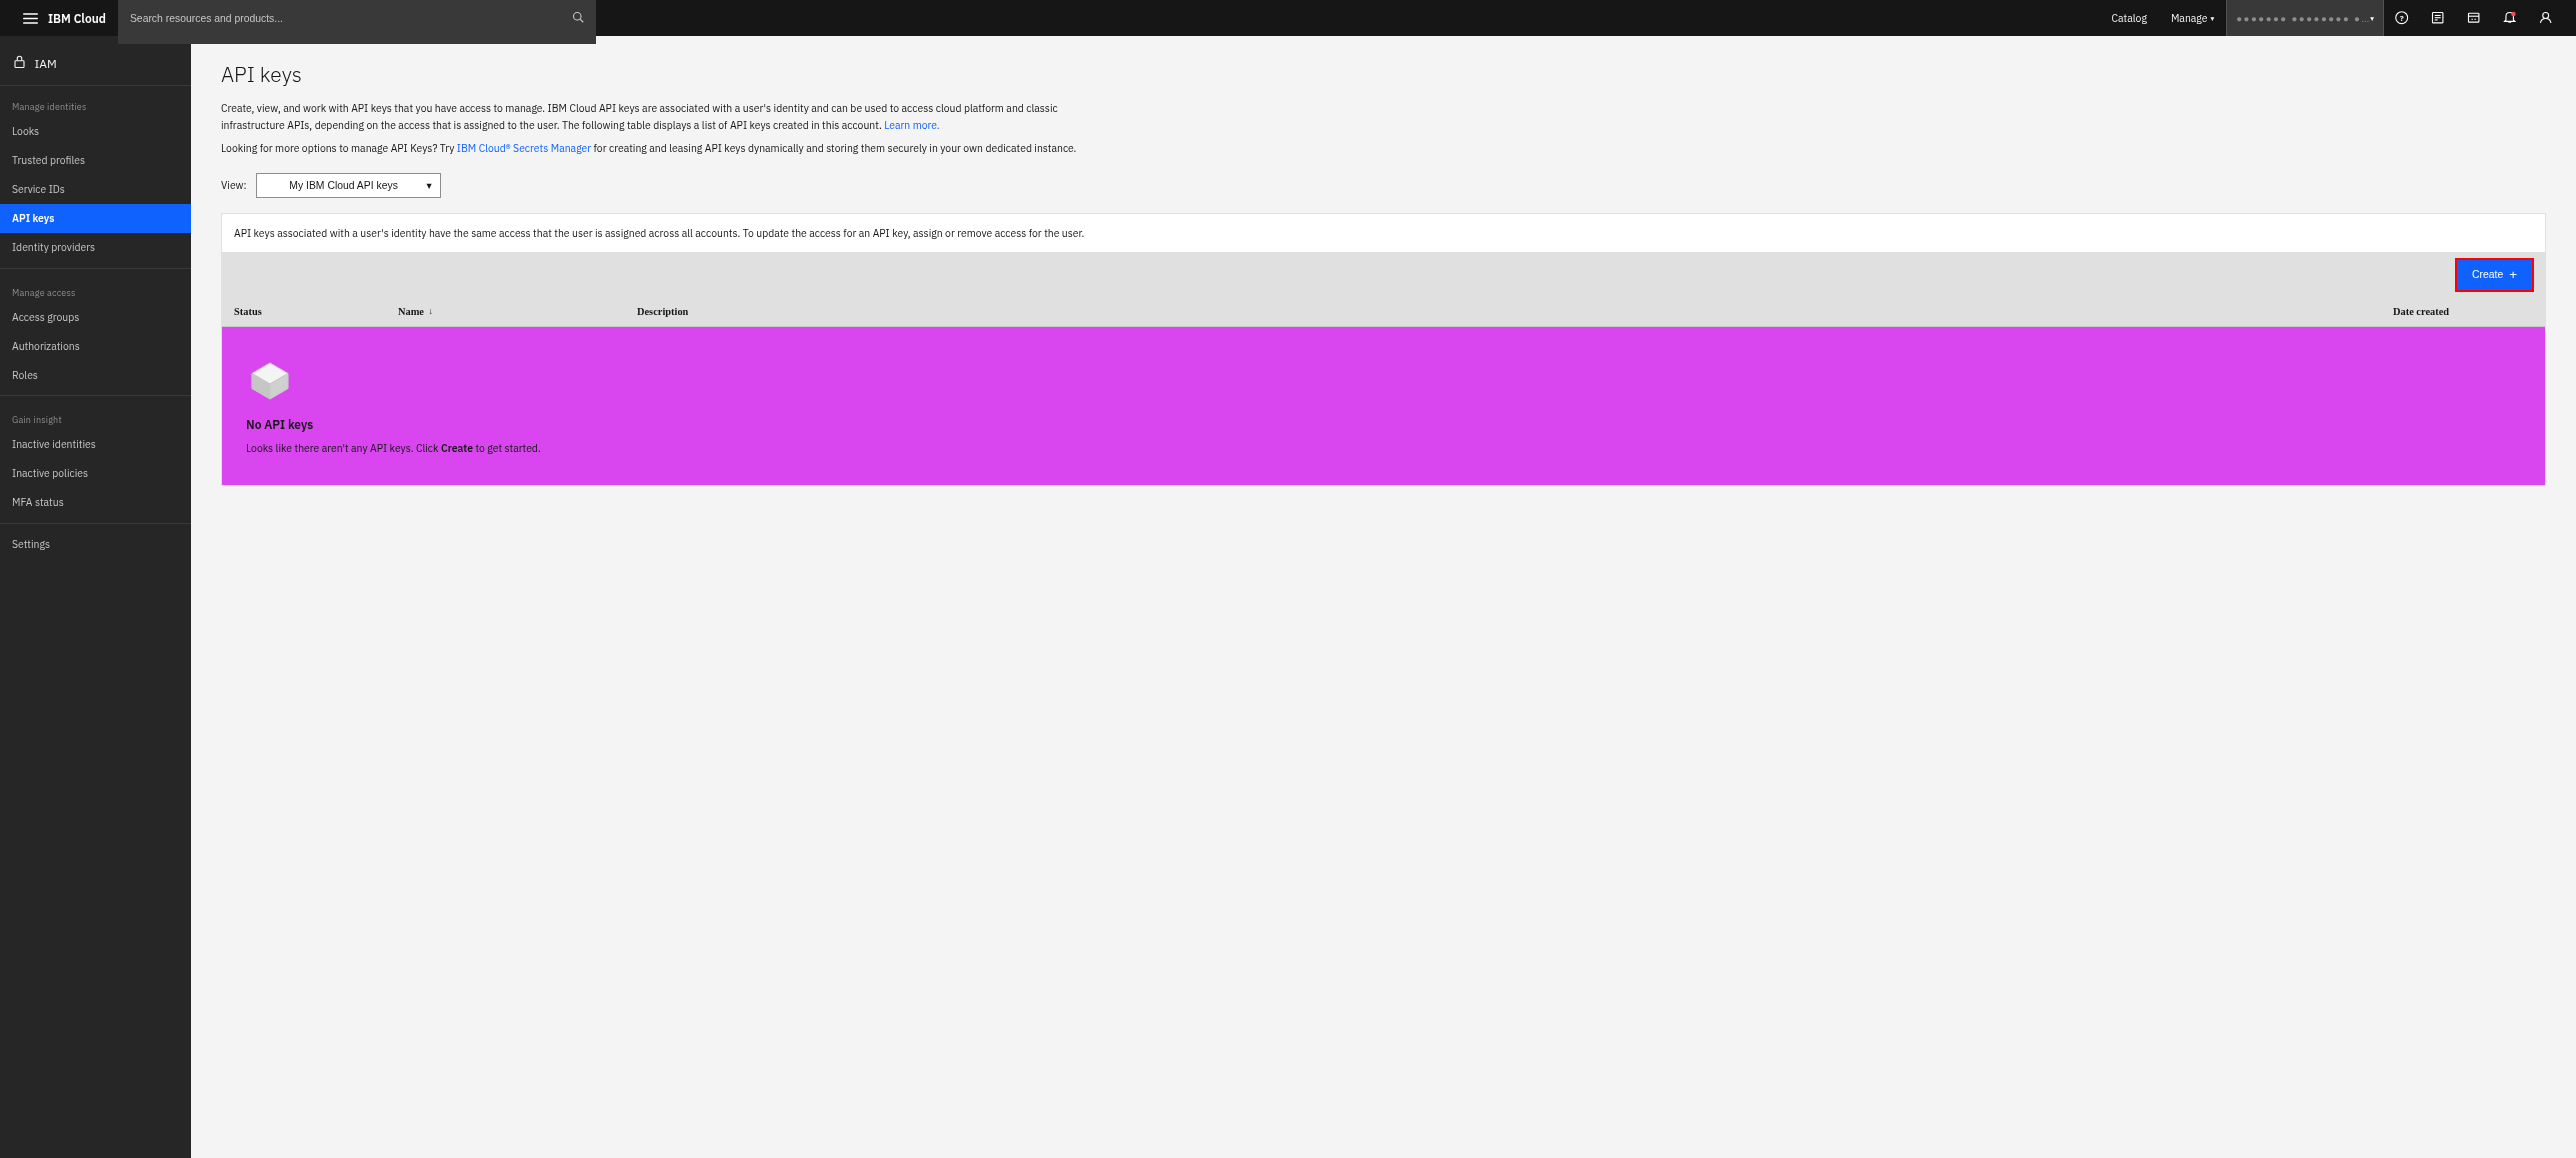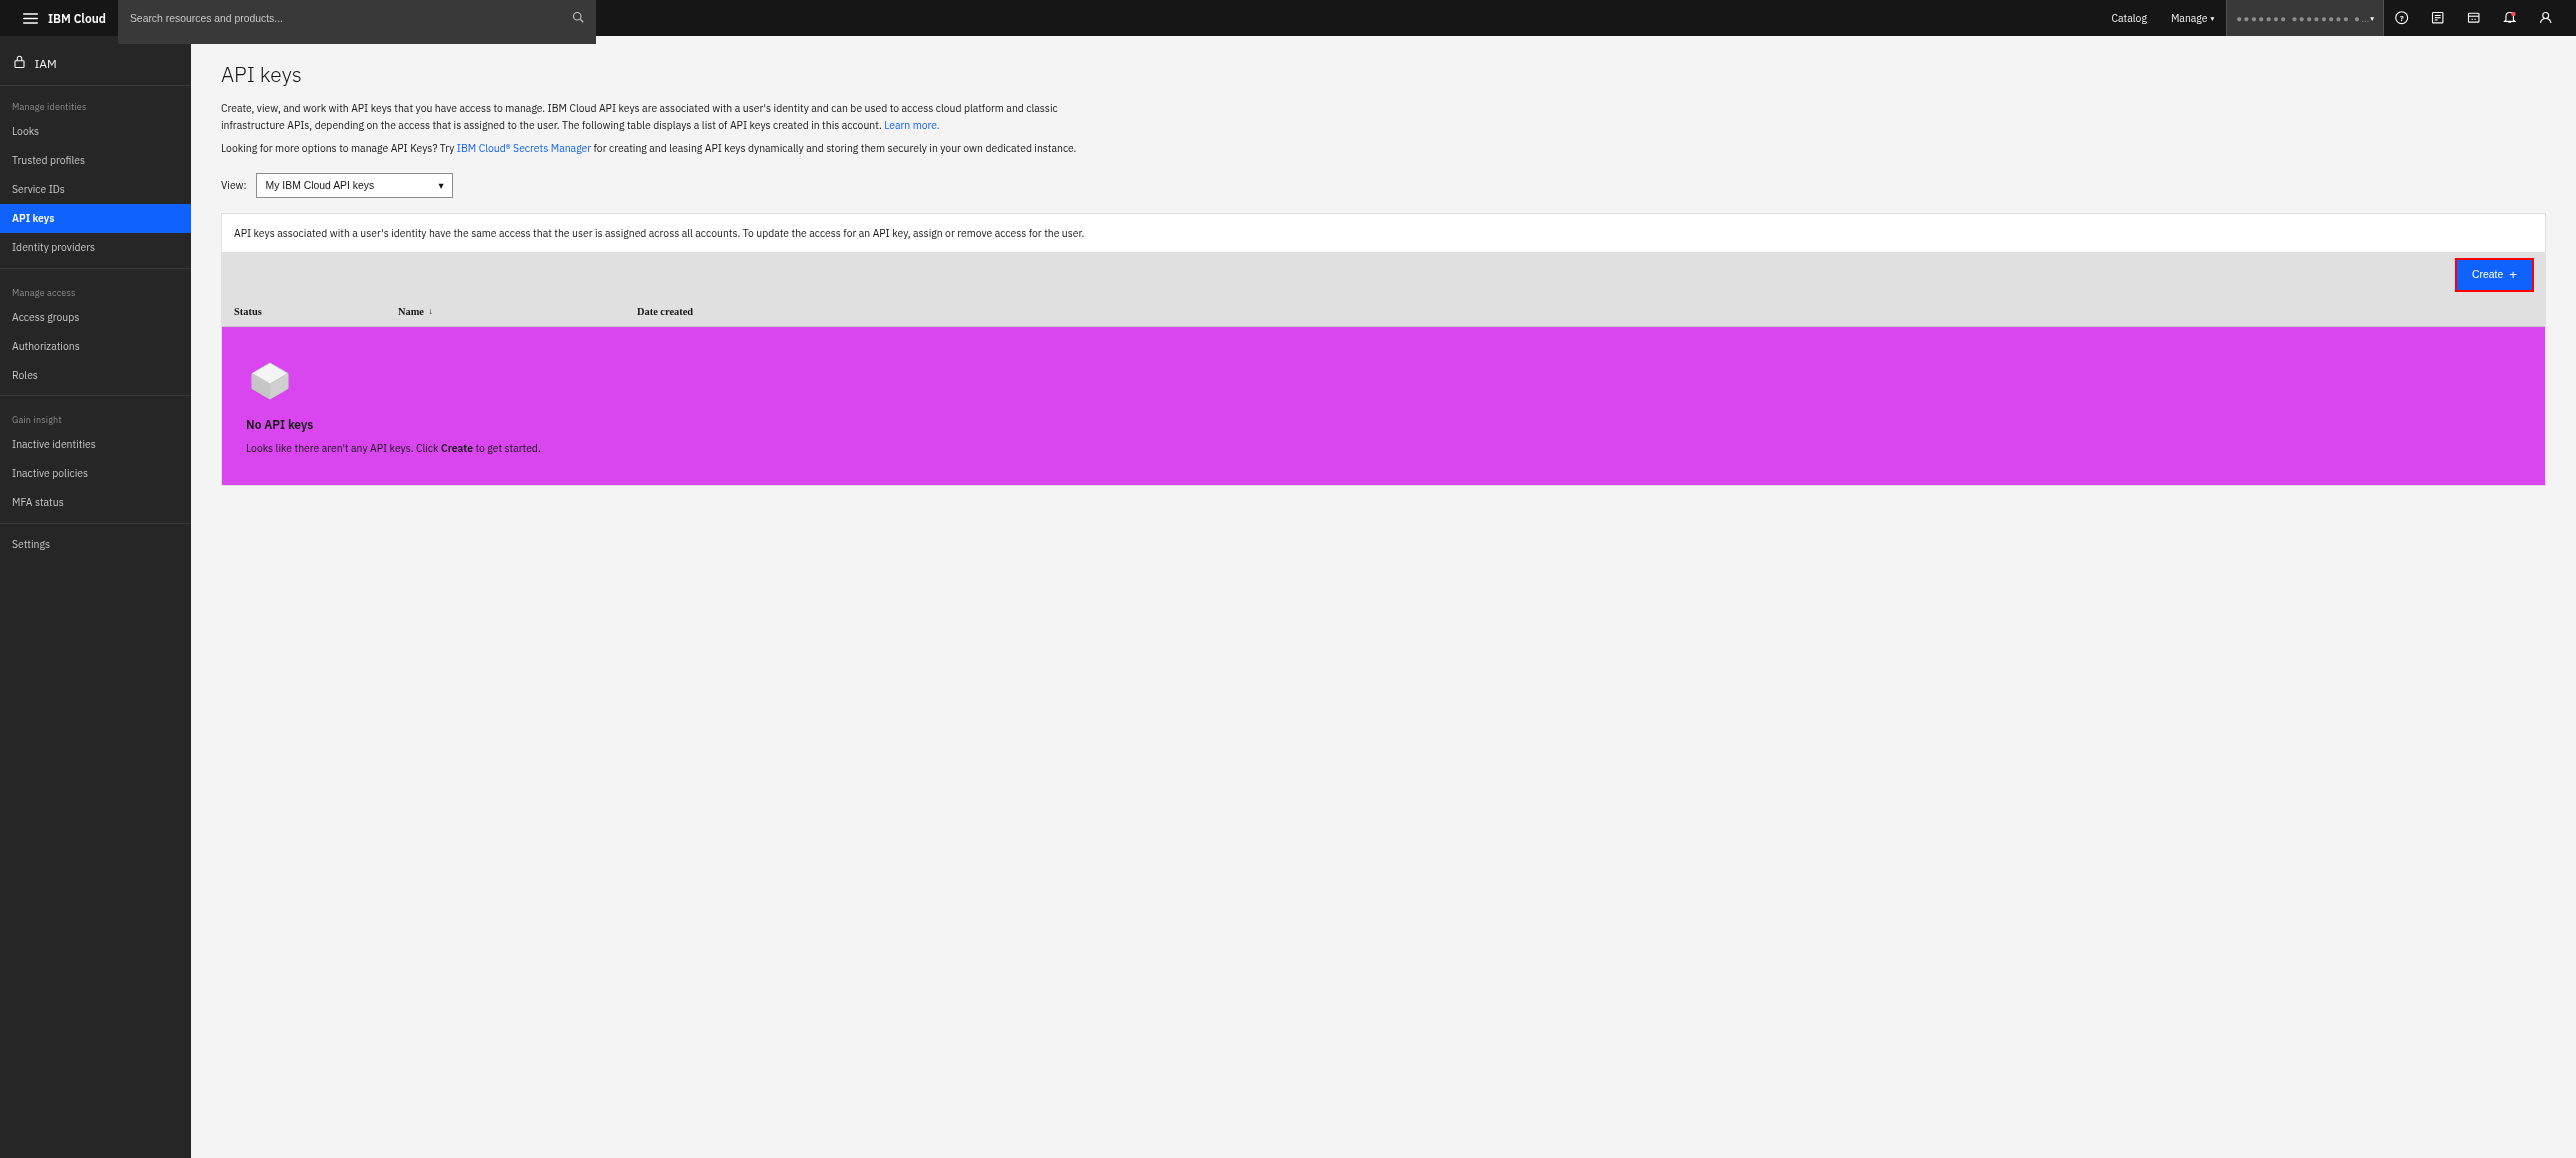--- a/index.html
+++ b/index.html
@@ -187,22 +187,22 @@
 
     
     .cube-icon { width: 48px; height: 48px; }
 
     
     .select-wrapper {
       position: relative; display: inline-block;
     }
     .select-wrapper select {
       appearance: none; background: #fff; border: 0.7px solid #8d8d8d;
-      padding: 6px 30px 6px 9px; font-size: 10.4px; color: #161616;
-      cursor: pointer; min-width: 164px; outline: none;
+      padding: 6px 18px 6px 9px; font-size: 10.4px; color: #161616;
+      cursor: pointer; min-width: 164px; outline: none; text-align: center;
     }
     .select-wrapper::after {
       content: '▾'; position: absolute; right: 9px; top: 50%; transform: translateY(-50%);
       pointer-events: none; color: #161616;
     }
   </style>
 </head>
 <body>
 
 <nav class="topnav">
@@ -375,20 +375,23 @@
 
       <div class="table-header">
         <div class="th">
           <span>Status</span>
         </div>
         <div class="th" style="cursor:pointer;">
           <span>Name</span>
           <span class="th-sort-icon">↓</span>
         </div>
         <div class="th">
+          <span>Description</span>
+        </div>
+        <div class="th">
           <span>Date created</span>
         </div>
       </div>
 
       <div class="table-empty">
         <div class="empty-icon-container">
           <svg class="cube-icon" viewBox="0 0 64 64" fill="none" xmlns="http://www.w3.org/2000/svg">
             <polygon points="32,8 56,22 56,42 32,56 8,42 8,22" fill="#e0e0e0" stroke="#c6c6c6" stroke-width="1"></polygon>
             <polygon points="32,8 56,22 32,36 8,22" fill="#f4f4f4" stroke="#c6c6c6" stroke-width="1"></polygon>
             <polygon points="8,22 32,36 32,56 8,42" fill="#c6c6c6" stroke="#c6c6c6" stroke-width="1"></polygon>

